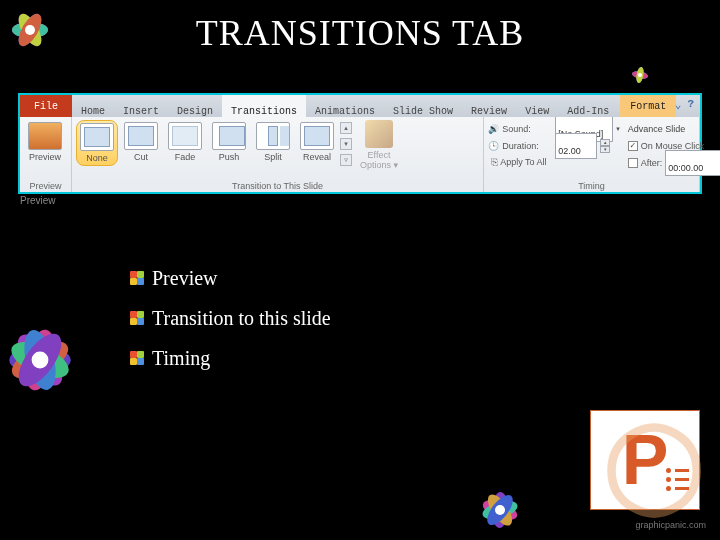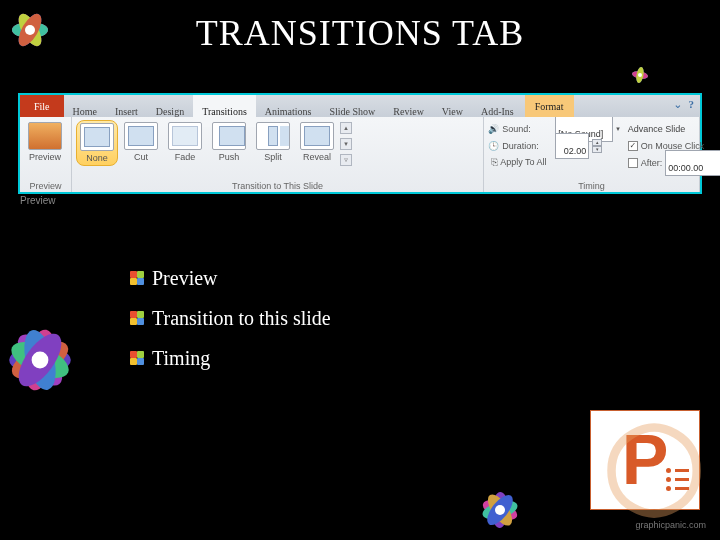--- a/index.html
+++ b/index.html
@@ -42,21 +42,21 @@
     width: 684px;
     border: 2px solid #00c8d8;
     background: #f0f2f4;
   }
   
   .tabbar {
     height: 22px;
     background: linear-gradient(#d8dde3, #c8cfd8);
     display: flex;
     align-items: stretch;
-    font-family: Liberation Serif, serif;
+    font-family: Liberation Mono, monospace;
     font-size: 10px;
     color: #444;
     position: relative;
   }
   .file-tab {
     background: #c43a1c;
     color: #fff;
     padding: 0 14px;
     display: flex;
     align-items: center;
@@ -170,21 +170,21 @@
   .timing-row .lbl { width: 50px; }
   .timing-input {
     border: 1px solid #a0a6b0;
     background: #fff;
     padding: 12px 2px;
     height: 14px;
     font-size: 9px;
     color: #333;
   }
   .sound-input { width: 58px; }
-  .dur-input { width: 34px; text-align: right; }
+  .dur-input { width: 42px; }
   .apply-btn {
     display: inline-block;
     padding: 1px 3px;
     cursor: pointer;
   }
   .chk { width: 10px; height: 10px; border: 1px solid #888; background: #fff; display: inline-flex; align-items: center; justify-content: center; font-size: 8px; color: #444; }
   .spin { width: 10px; display: inline-flex; flex-direction: column; }
   .spin div { height: 7px; border: 1px solid #a0a6b0; background: #e8ebf0; font-size: 5px; text-align: center; line-height: 5px; }
   
   .preview-under {
@@ -390,20 +390,24 @@
           <div class="thumb">
               <div class="thumb-inner"></div>
             </div>
           <div class="btn-label">Reveal</div>
         </div>
         <div class="gallery-nav">
           <div class="nav-arrow">▴</div>
           <div class="nav-arrow">▾</div>
           <div class="nav-arrow">▿</div>
         </div>
+        <div class="effect-opts">
+          <div class="effect-icon"></div>
+          <div class="btn-label">Effect Options ▾</div>
+        </div>
       </div>
       <div class="group-label">Transition to This Slide</div>
     </div>
 
     <div class="group timing-group" style="width:216px">
       <div class="group-content" style="flex-direction:row;gap:8px">
         <div>
           <div class="timing-row">
             <span>🔊</span>
             <span class="lbl">Sound:</span>

